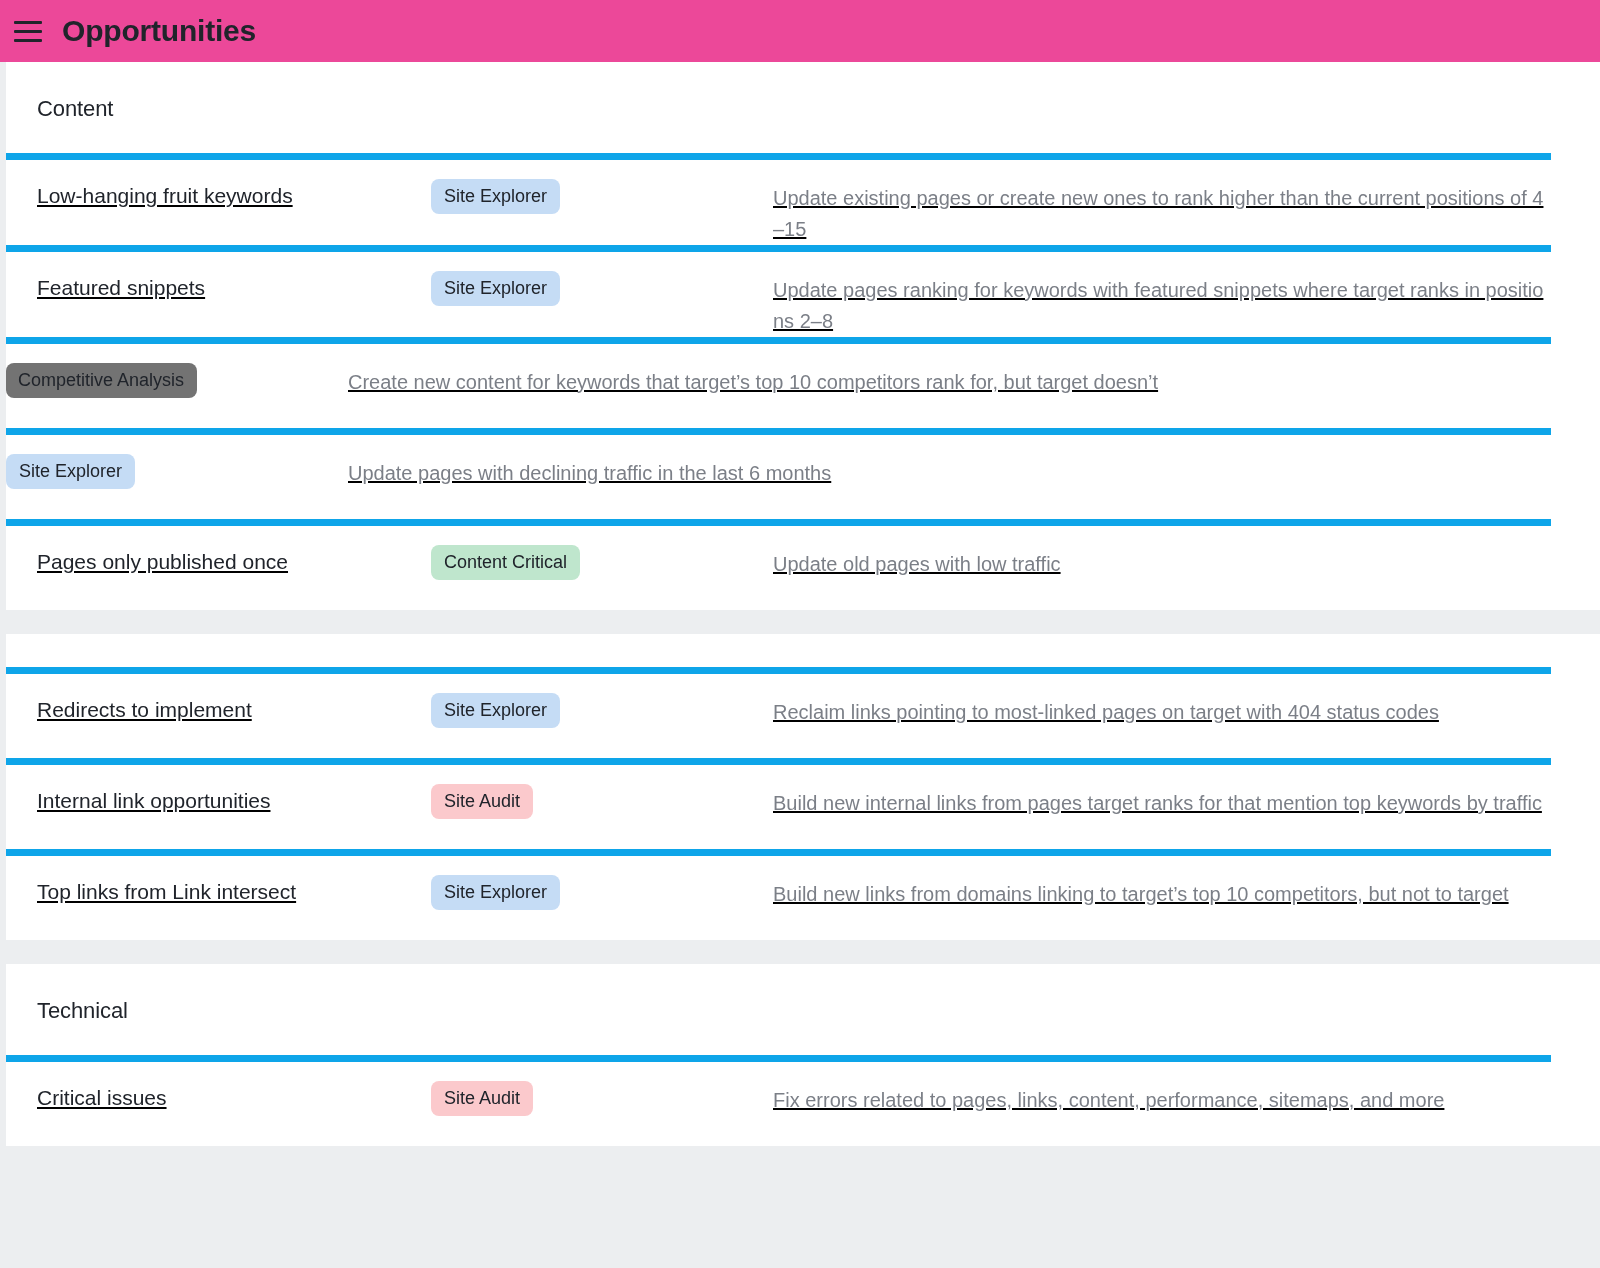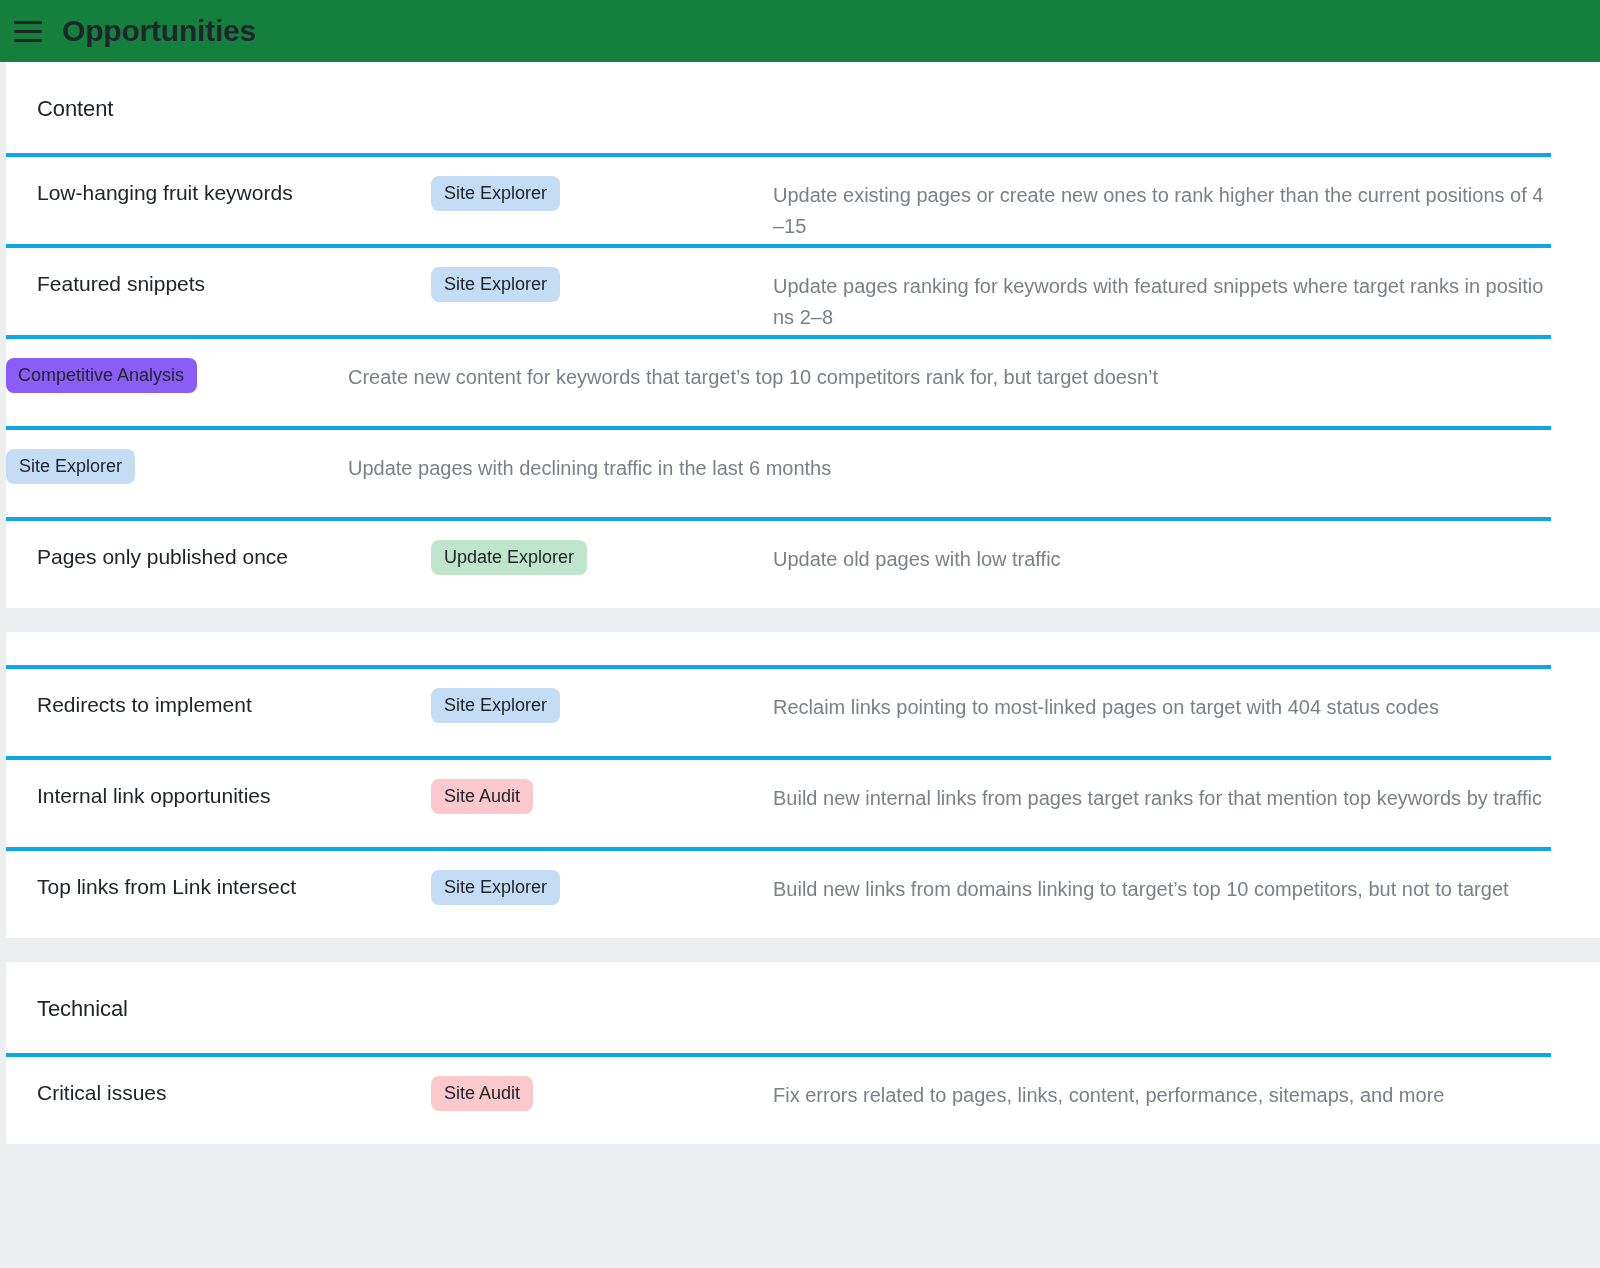--- a/index.html
+++ b/index.html
@@ -11,21 +11,21 @@
     height: 1268px;
     background: #eceef0;
     font-family: "Liberation Sans", sans-serif;
     -webkit-font-smoothing: antialiased;
     overflow: hidden;
   }
 
   
   .topbar {
     height: 62px;
-    background: #15803d;
+    background: #ec4899;
     display: flex;
     align-items: center;
     padding-left: 8px;
     box-sizing: border-box;
   }
   .hamburger {
     width: 40px;
     height: 40px;
     display: flex;
     flex-direction: column;
@@ -73,25 +73,26 @@
     letter-spacing: -0.1px;
   }
   .rows {
     margin-top: 33px;
   }
 
   
   .row {
     display: flex;
     align-items: flex-start;
-    border-top: 4px solid #0ea5e9;
+    border-top: 7px solid #0ea5e9;
     min-height: 60px;
     padding: 0;
     margin-right: 49px;
     box-sizing: border-box;
+    text-decoration: underline;
   }
   .row.two-line { min-height: 91px; }
 
   .cell-name {
     flex: 0 0 425px;
     padding-left: 31px;
     padding-top: 23px;
     box-sizing: border-box;
     font-size: 21px;
     color: #20242b;
@@ -143,30 +144,30 @@
           <div class="cell-name">Low-hanging fruit keywords</div>
           <div class="cell-badge"><span class="badge" style="background: rgb(197, 220, 245);">Site Explorer</span></div>
           <div class="cell-desc">Update existing pages or create new ones to rank higher than the current positions of 4–15</div>
         </div>
         <div class="row two-line">
           <div class="cell-name">Featured snippets</div>
           <div class="cell-badge"><span class="badge" style="background: rgb(197, 220, 245);">Site Explorer</span></div>
           <div class="cell-desc">Update pages ranking for keywords with featured snippets where target ranks in positions 2–8</div>
         </div>
         <div class="row two-line">
-          <div class="cell-badge"><span class="badge" style="background: #8b5cf6; padding-left: 12px;">Competitive Analysis</span></div>
+          <div class="cell-badge"><span class="badge" style="background: #737373; padding-left: 12px;">Competitive Analysis</span></div>
           <div class="cell-desc">Create new content for keywords that target’s top 10 competitors rank for, but target doesn’t</div>
         </div>
         <div class="row two-line">
           <div class="cell-badge"><span class="badge" style="background: rgb(197, 220, 245);">Site Explorer</span></div>
           <div class="cell-desc">Update pages with declining traffic in the last 6 months</div>
         </div>
         <div class="row two-line">
           <div class="cell-name">Pages only published once</div>
-          <div class="cell-badge"><span class="badge" style="background: rgb(191, 230, 205);">Update Explorer</span></div>
+          <div class="cell-badge"><span class="badge" style="background: rgb(191, 230, 205);">Content Critical</span></div>
           <div class="cell-desc">Update old pages with low traffic</div>
         </div>
       </div>
     </div>
     <div class="section">
       <div class="rows">
         <div class="row two-line">
           <div class="cell-name">Redirects to implement</div>
           <div class="cell-badge"><span class="badge" style="background: rgb(197, 220, 245);">Site Explorer</span></div>
           <div class="cell-desc">Reclaim links pointing to most-linked pages on target with 404 status codes</div>

